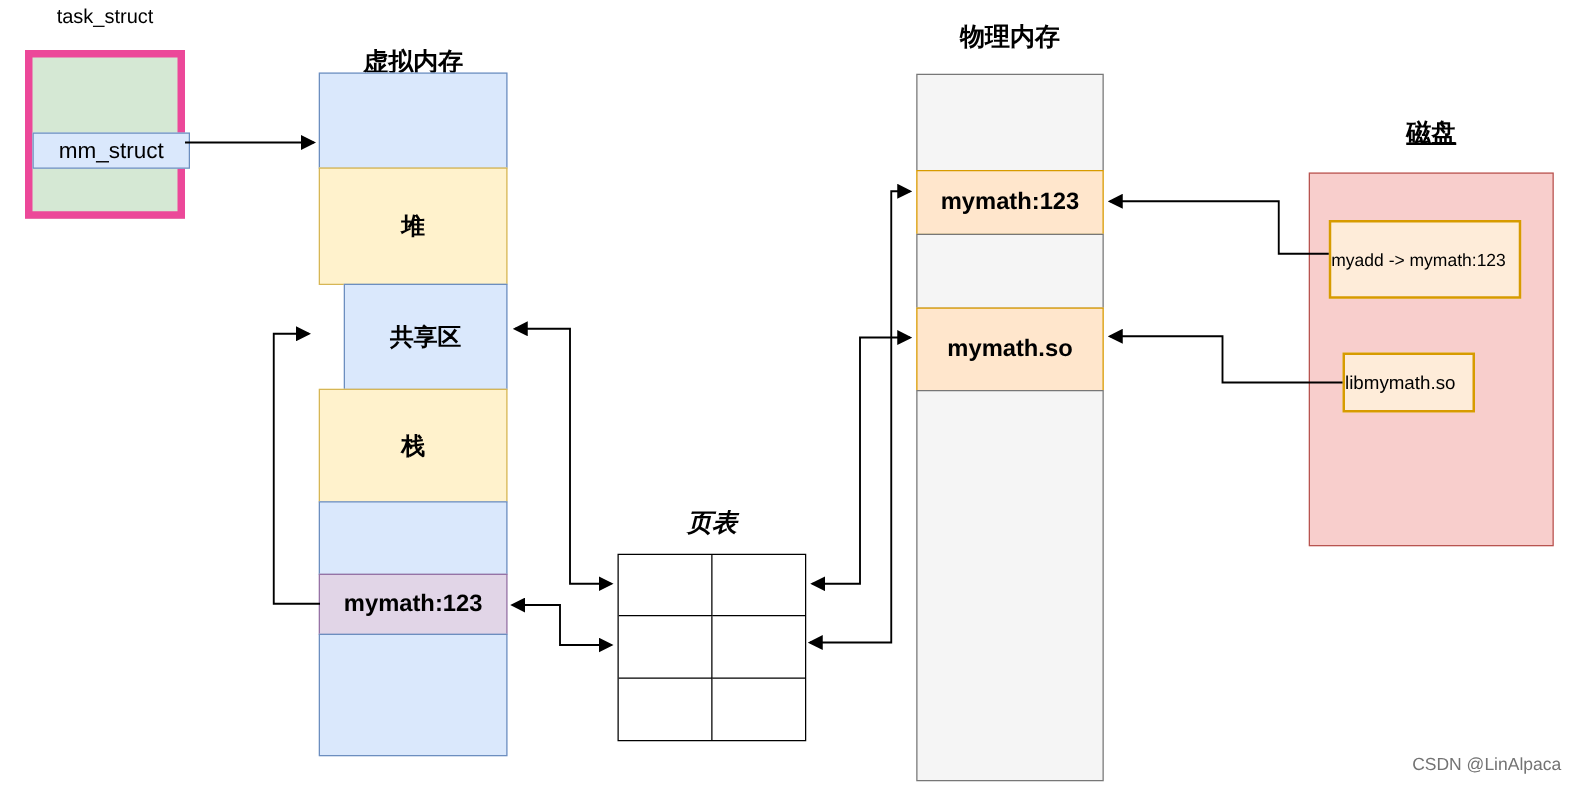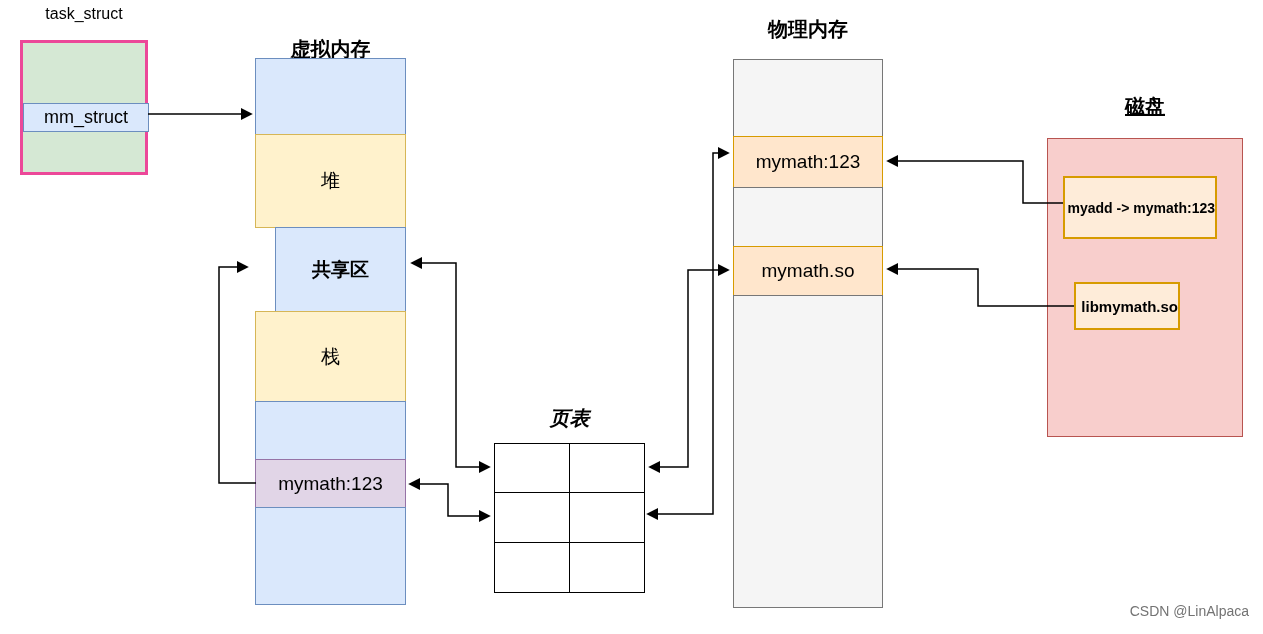--- a/index.html
+++ b/index.html
@@ -6,29 +6,29 @@
   .canvas {
     position:relative; width:1263px; height:634px; background:#ffffff;
     font-family:"Liberation Sans","DejaVu Sans",sans-serif; overflow:hidden; color:#000;
   }
   .abs { position:absolute; box-sizing:border-box; }
   .diagram-title { font-weight:bold; font-size:20px; text-align:center; white-space:nowrap; }
   .plain-label { font-size:16px; text-align:center; white-space:nowrap; }
 
   
   .task-box { left:20px; top:40px; width:128px; height:135px;
-    background:#d5e8d4; border:3px solid #ec4899; }
+    background:#d5e8d4; border:6px solid #ec4899; }
   .mm-row { left:0; top:60px; width:126px; height:29px;
     background:#dae8fc; border:1px solid #6c8ebf;
     display:flex; align-items:center; justify-content:center; font-size:18px; }
 
   
   .mem-col { display:flex; flex-direction:column; }
   .mem-seg { box-sizing:border-box; display:flex; align-items:center; justify-content:center;
-    font-size:19px; margin-top:-1px; }
+    font-size:19px; margin-top:-1px;font-weight:bold; }
   .mem-seg:first-child { margin-top:0; }
   .seg-blue   { background:#dae8fc; border:1px solid #6c8ebf; }
   .seg-yellow { background:#fff2cc; border:1px solid #d6b656; }
   .seg-purple { background:#e1d5e7; border:1px solid #9673a6; }
   .seg-gray   { background:#f5f5f5; border:1px solid #777777; }
   .seg-orange { background:#ffe6cc; border:1.5px solid #d79b00; }
   .seg-bold   { font-weight:bold; }
   .vm-col { left:255px; top:58px; width:151px; }
   .pm-col { left:733px; top:59px; width:150px; }
 
@@ -37,21 +37,21 @@
     background:#ffffff; border:1.5px solid #000;
     display:grid; grid-template-columns:1fr 1fr; grid-template-rows:1fr 1fr 1fr; }
   .pt-cell { border-right:1.5px solid #000; border-bottom:1.5px solid #000; }
   .pt-cell:nth-child(2n) { border-right:none; }
   .pt-cell:nth-child(n+5) { border-bottom:none; }
 
   
   .disk-box { left:1047px; top:138px; width:196px; height:299px;
     background:#f8cecc; border:1px solid #b85450; }
   .disk-file { background:#feecd9; border:2px solid #d79b00;
-    display:flex; align-items:center; justify-content:flex-end; white-space:nowrap;font-weight:bold; }
+    display:flex; align-items:center; justify-content:flex-start; white-space:nowrap; }
   .file-myadd { left:1063px; top:176px; width:154px; height:63px; font-size:14px; }
   .file-lib   { left:1074px; top:282px; width:106px; height:48px; font-size:15px; }
 
   .watermark { right:14px; top:603px; font-size:14px; color:#737373; white-space:nowrap; }
 
   svg.arrows { position:absolute; left:0; top:0; width:1263px; height:634px; pointer-events:none; }
   svg.arrows path { stroke:#000; stroke-width:1.5; fill:none; }
 </style>
 </head>
 <body>
@@ -104,21 +104,21 @@
   <div class="abs mem-col pm-col">
     <div class="mem-seg seg-gray" style="height:78px;">
       <span></span>
       </div>
     <div class="mem-seg seg-orange" style="height:52px;">
       <span>mymath:123</span>
       </div>
     <div class="mem-seg seg-gray" style="height:60px;">
       <span></span>
       </div>
-    <div class="mem-seg seg-orange" style="height:50px;">
+    <div class="mem-seg seg-orange" style="height:67px;">
       <span>mymath.so</span>
       </div>
     <div class="mem-seg seg-gray" style="height:313px;">
       <span></span>
       </div>
   </div>
 
   <div class="abs diagram-title" style="left:1047px; top:93px; width:196px;text-decoration:underline;">磁盘</div>
   <div class="abs disk-box"></div>
   <div class="abs disk-file file-myadd">

